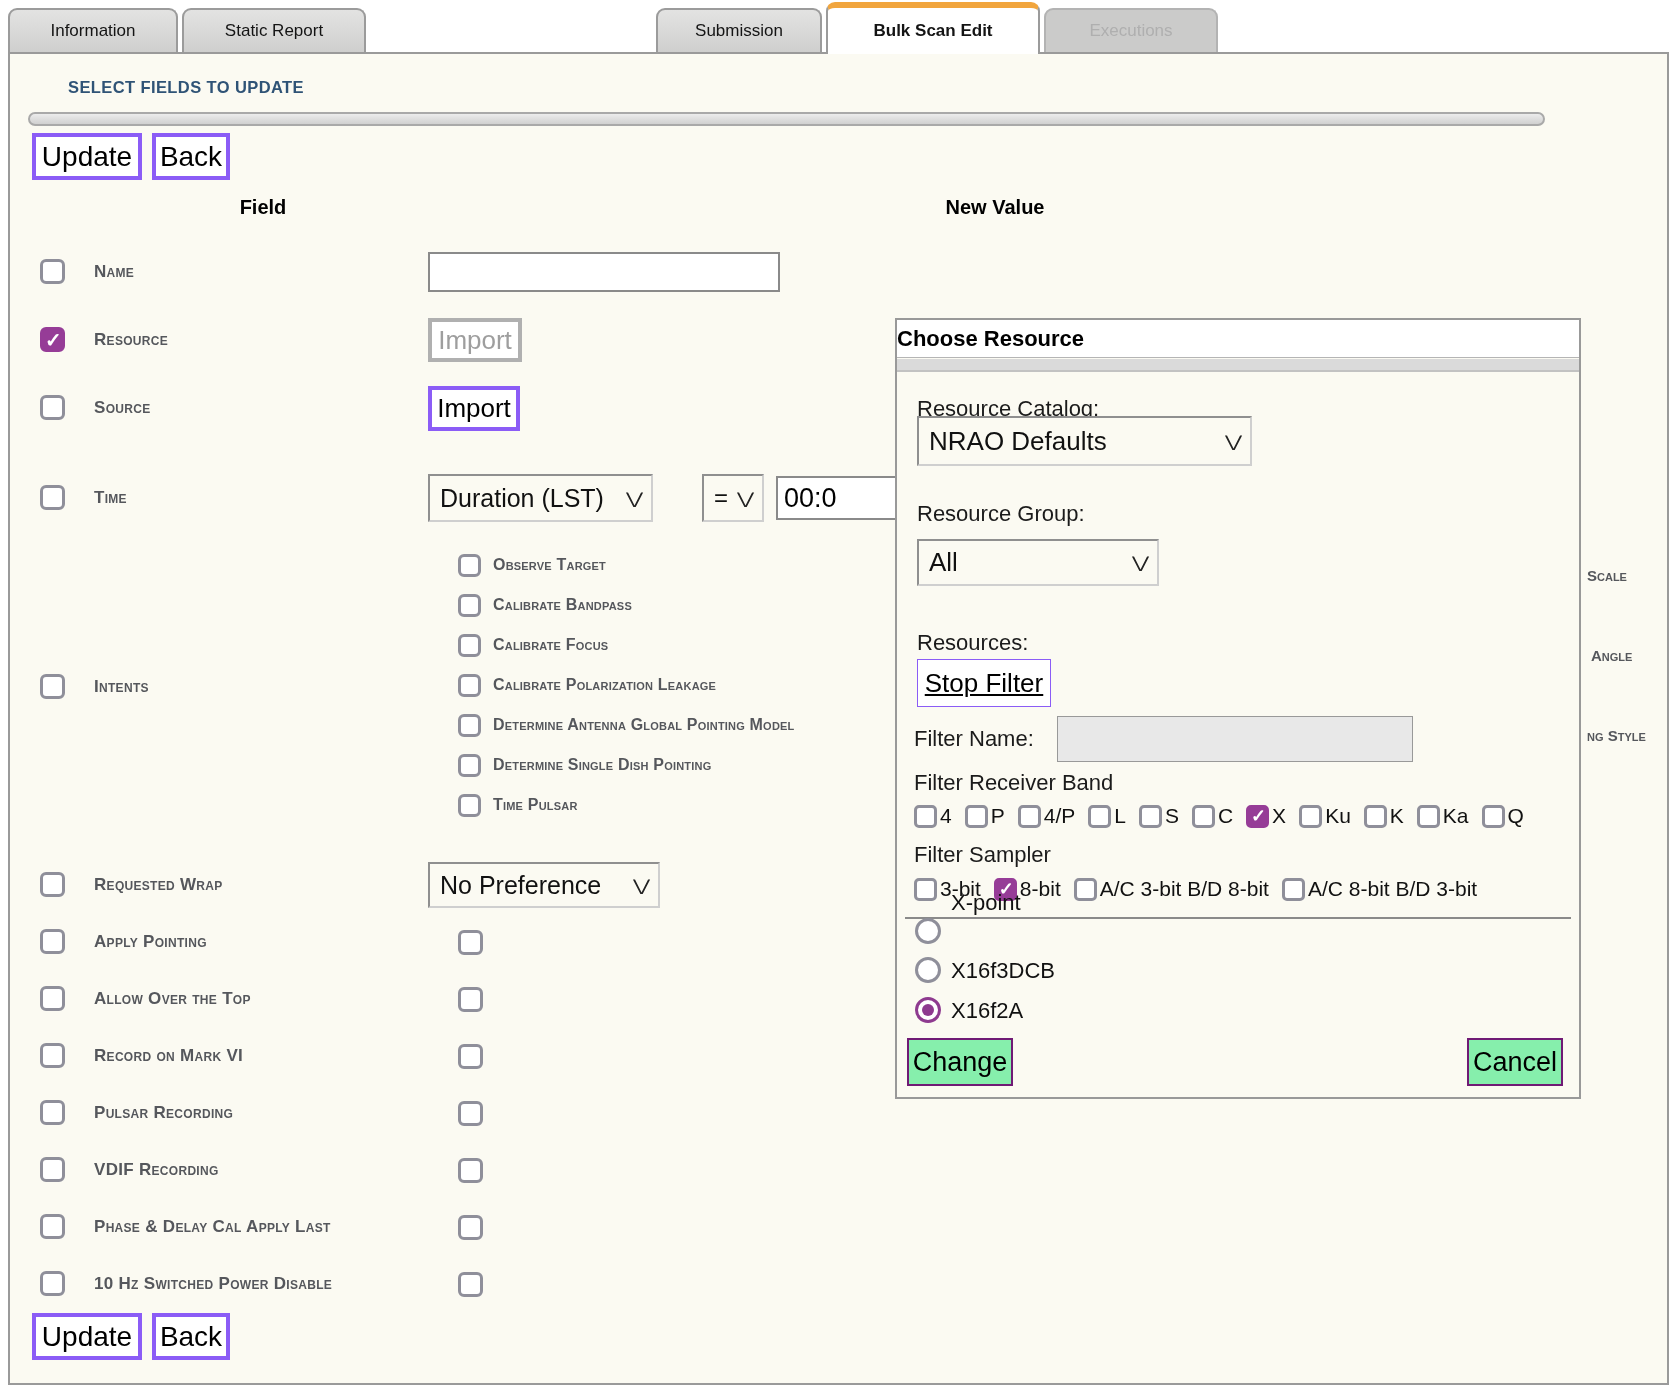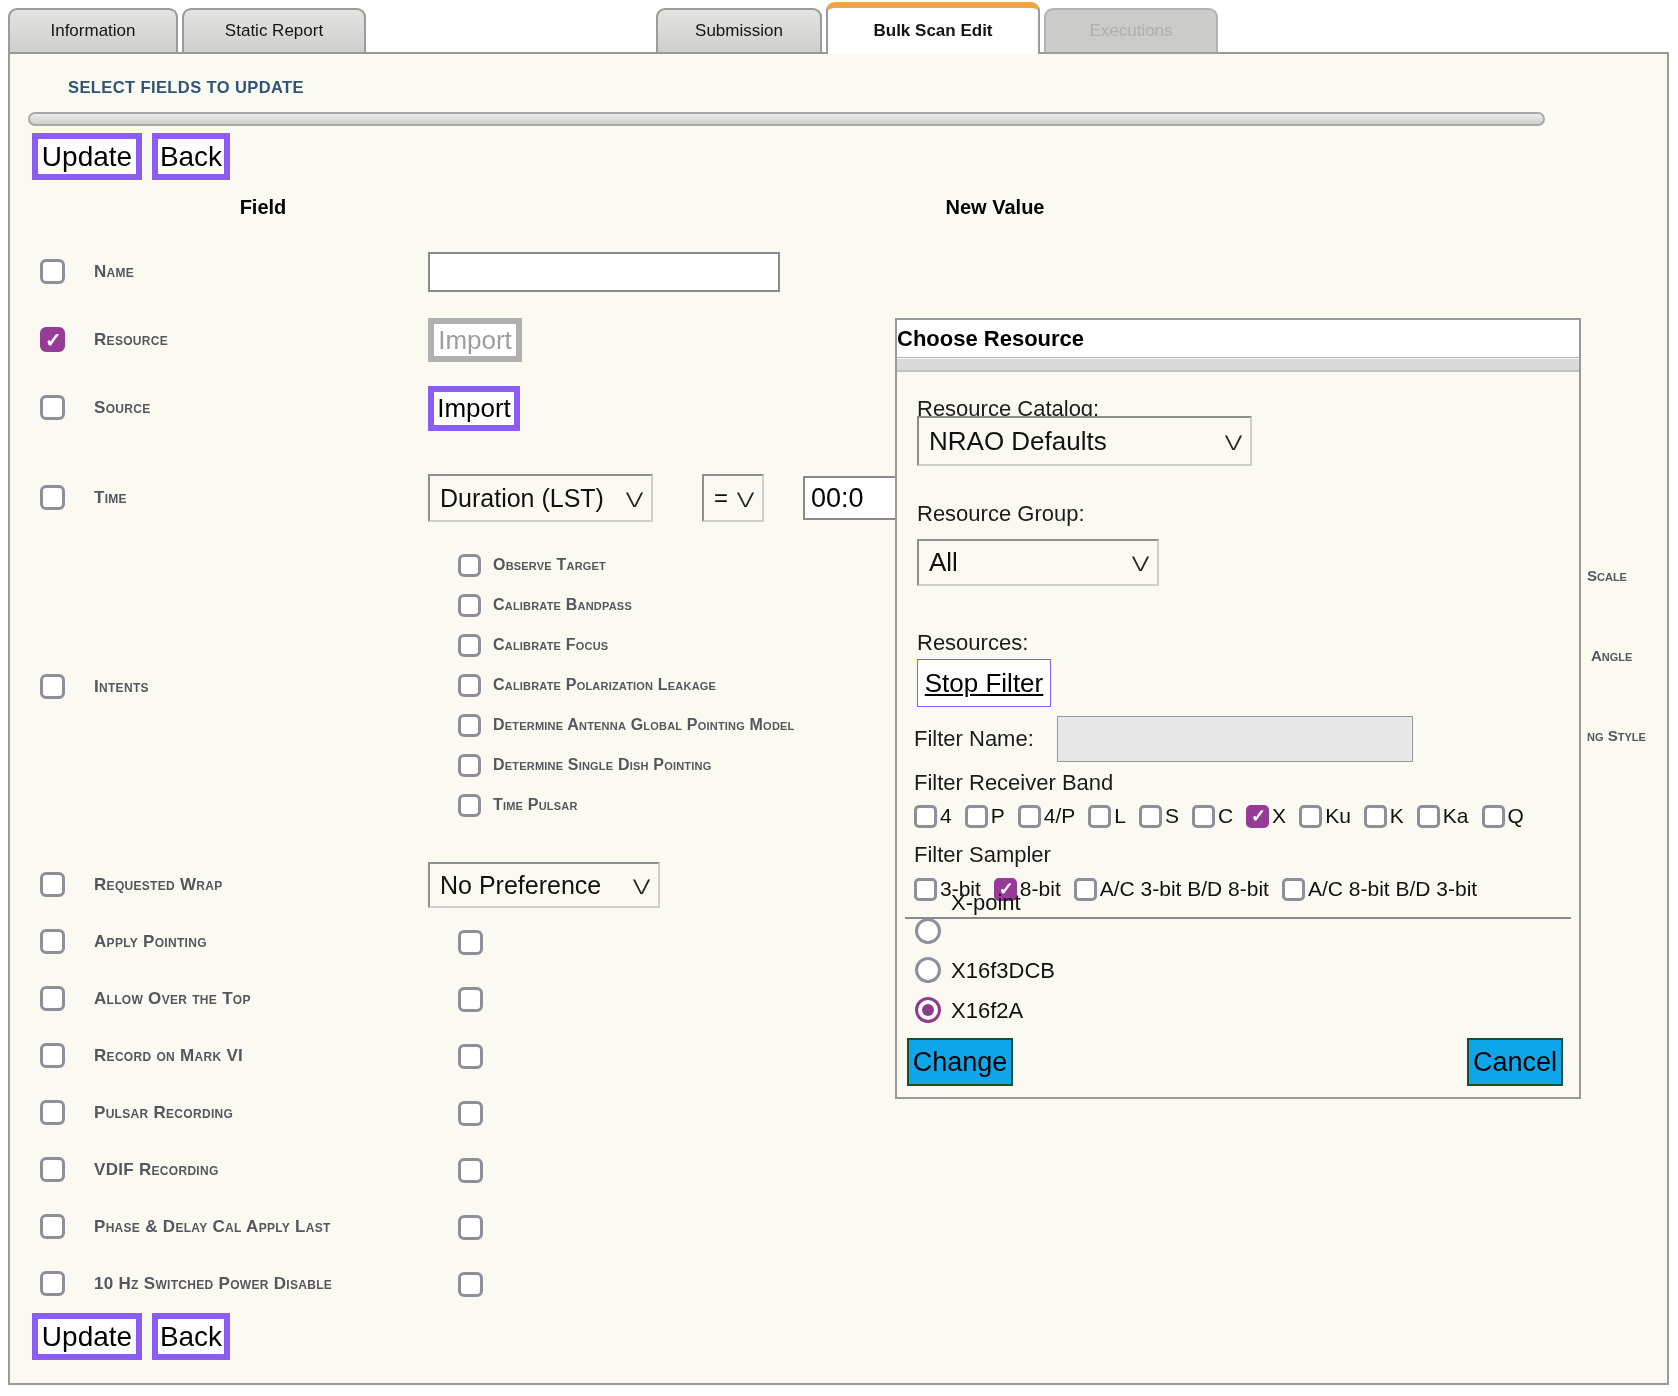--- a/index.html
+++ b/index.html
@@ -17,21 +17,21 @@
        font-size:17px;color:#141414;z-index:3;}
   .tab.active{top:2px;height:52px;background:#ffffff;border-top:6px solid #F1A53D;
        font-weight:bold;z-index:5;}
   .tab.disabled{background:#cbcbca;color:#afafaf;border-color:#b3b3b3;z-index:2;}
 
   
   #sectionTitle{position:absolute;left:68px;top:78px;font-size:16.5px;font-weight:bold;
        color:#2F5376;letter-spacing:.4px;}
   #hscroll{position:absolute;left:28px;top:112px;width:1517px;height:14px;border-radius:8px;
        border:2px solid #a9a9a9;background:linear-gradient(#ececec,#d0d0d0);box-sizing:border-box;}
-  .btn{position:absolute;box-sizing:border-box;background:#ffffff;border:6px solid #8b5cf6;
+  .btn{position:absolute;box-sizing:border-box;background:#ffffff;border:4px solid #8b5cf6;
        font-family:"Liberation Sans",sans-serif;font-size:28px;color:#000;text-align:center;
        padding:0;cursor:pointer;}
   .colhead{position:absolute;width:220px;text-align:center;font-size:20px;font-weight:bold;color:#000;}
 
   
   .cb{position:absolute;width:19px;height:19px;border:3px solid #8F8F9A;border-radius:6px;
       background:#fff;box-sizing:content-box;}
   .cb.checked{background:#963C97;border-color:#963C97;}
   .cb.checked::after{content:"\2713";position:absolute;left:2px;top:-2px;color:#fff;
       font-size:20px;font-weight:bold;}
@@ -50,21 +50,21 @@
 
   
   #dialog{position:absolute;left:895px;top:318px;width:686px;height:781px;z-index:10;
       background:#FBFAF2;border:2px solid #999;box-sizing:border-box;}
   #dlgTitle{position:absolute;left:0;top:0;width:100%;height:38px;background:#fff;
       border-bottom:1px solid #b5b5b5;text-align:left;line-height:38px;
       font-size:22px;font-weight:bold;color:#000;box-sizing:border-box;}
   #dlgStrip{position:absolute;left:0;top:39px;width:100%;height:13px;background:#dadada;
       border-bottom:2px solid #c2c2c2;box-sizing:border-box;}
   .dlabel{position:absolute;font-size:22px;color:#1b1b1b;white-space:nowrap;}
-  .dbtn{position:absolute;box-sizing:border-box;border:2px solid #14532d;background:#0ea5e9;
+  .dbtn{position:absolute;box-sizing:border-box;border:2px solid #701a75;background:#86efac;
       font-family:"Liberation Sans",sans-serif;font-size:27px;color:#000;padding:0;cursor:pointer;}
   .checkrow{position:absolute;display:flex;align-items:center;}
   .checkrow .item{display:flex;align-items:center;margin-right:13px;}
   .checkrow .cbs{position:relative;width:17px;height:17px;border:3px solid #8F8F9A;
       border-radius:5px;background:#fff;flex:none;}
   .checkrow .cbs.checked{background:#963C97;border-color:#963C97;}
   .checkrow .cbs.checked::after{content:"\2713";position:absolute;left:2px;top:-3px;color:#fff;
       font-size:18px;font-weight:bold;}
   .checkrow .blabel{font-size:21px;color:#111;margin-left:3px;white-space:nowrap;}
   .radio{position:absolute;width:20px;height:20px;border:3px solid #8F8F9A;border-radius:50%;
@@ -156,21 +156,21 @@
   <button class="btn" style="left:428px;top:386px;width:92px;height:45px;font-size:26px;">Import</button>
 
   <div class="sel" style="left:428px;top:474px;width:225px;height:48px;font-size:25px;">
     <span>Duration (LST)</span>
     <span class="chev">⋁</span>
   </div>
   <div class="sel" style="left:702px;top:474px;width:62px;height:48px;font-size:24px;">
     <span>=</span>
     <span class="chev">⋁</span>
   </div>
-  <input class="tinput" style="left: 776px; top: 476px; width: 140px; height: 44px; font-size: 27px; margin-left: 27px;" value="00:0">
+  <input class="tinput" style="left: 776px; top: 476px; width: 140px; height: 44px; font-size: 27px;" value="00:0">
 
   <div class="cb" style="left:458px;top:554px;width:17px;height:17px;border-width:3px;"></div>
   <div class="ilabel" style="left:493px;top:556px;">Observe Target</div>
   <div class="cb" style="left:458px;top:594px;width:17px;height:17px;border-width:3px;"></div>
   <div class="ilabel" style="left:493px;top:596px;">Calibrate Bandpass</div>
   <div class="cb" style="left:458px;top:634px;width:17px;height:17px;border-width:3px;"></div>
   <div class="ilabel" style="left:493px;top:636px;">Calibrate Focus</div>
   <div class="cb" style="left:458px;top:674px;width:17px;height:17px;border-width:3px;"></div>
   <div class="ilabel" style="left:493px;top:676px;">Calibrate Polarization Leakage</div>
   <div class="cb" style="left:458px;top:714px;width:17px;height:17px;border-width:3px;"></div>

